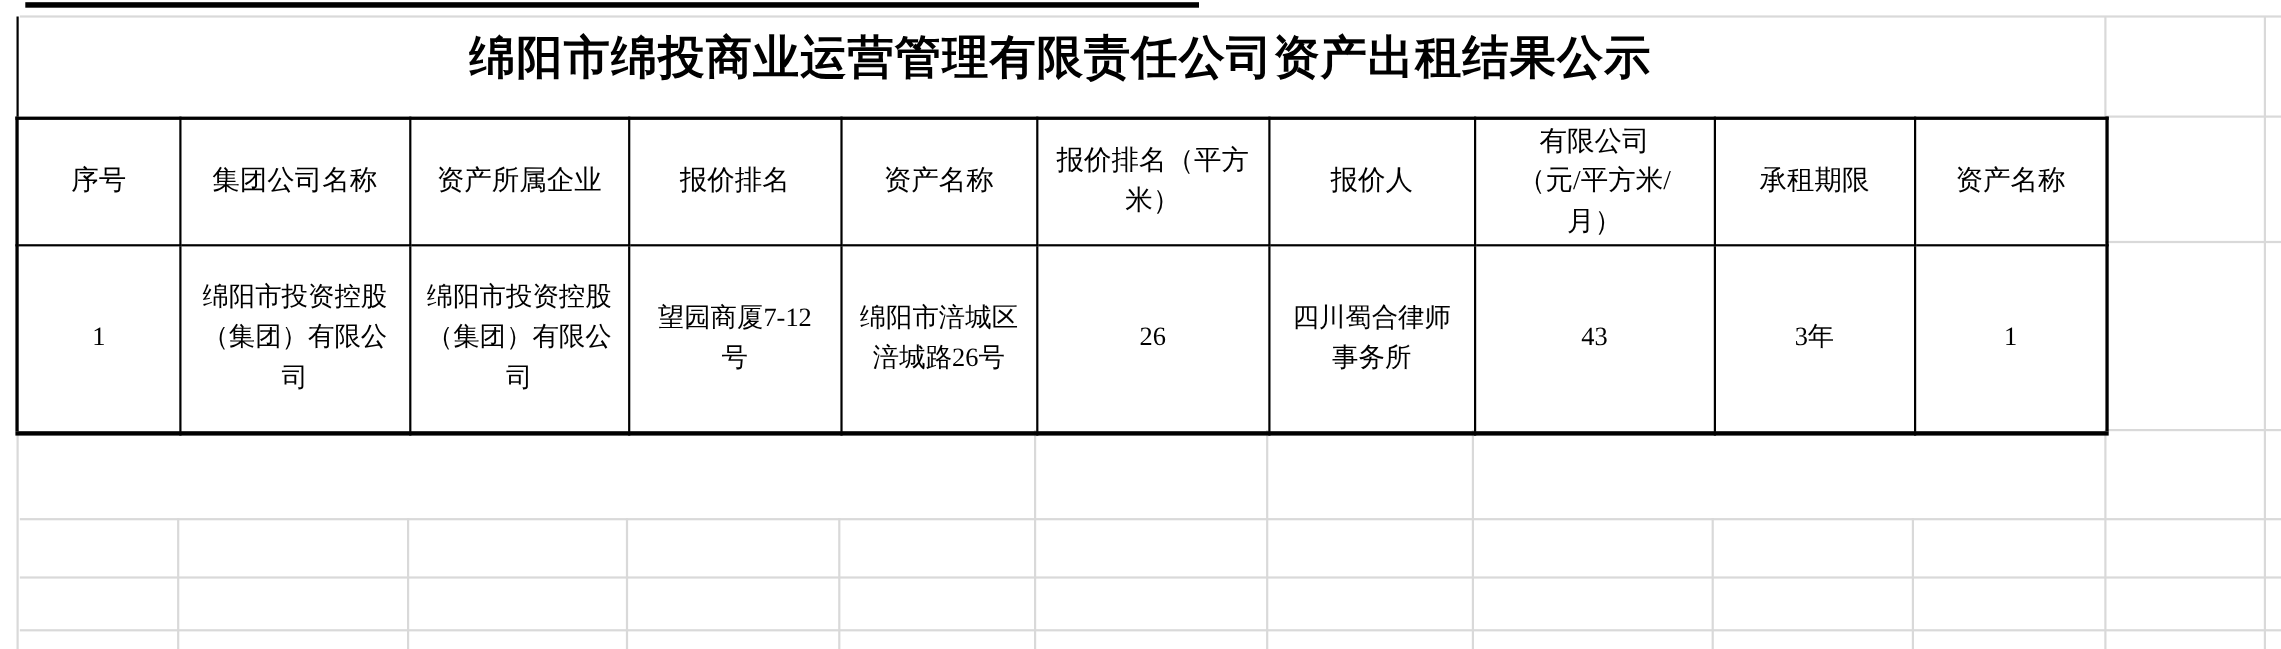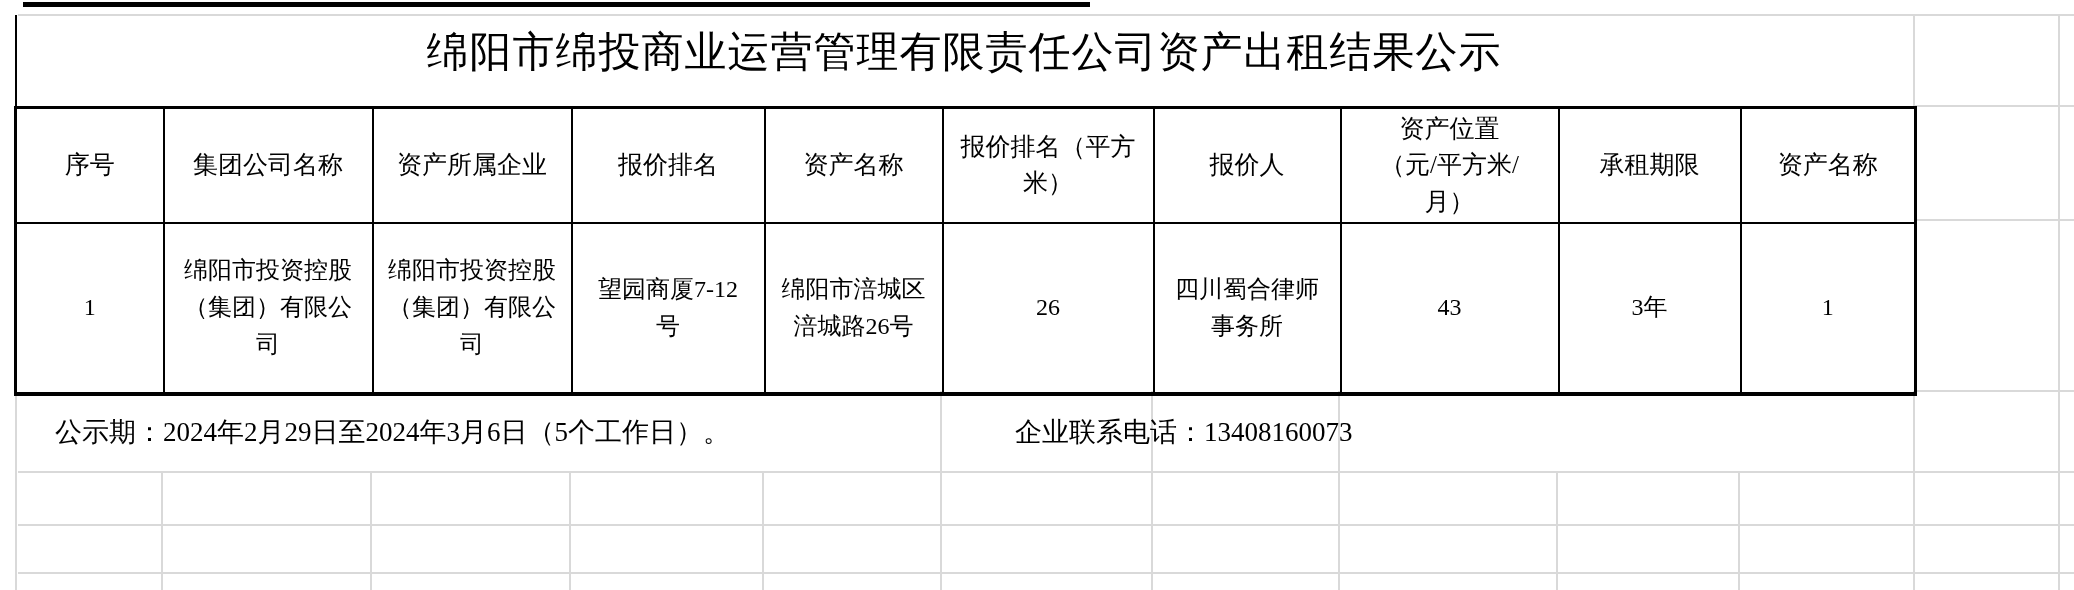--- a/index.html
+++ b/index.html
@@ -12,21 +12,21 @@
     color:#000;
   }
   .hline,.vline{position:absolute;background:#d9d9d9;}
   .hline{height:2px;}
   .vline{width:2px;}
   .blackline{position:absolute;background:#000;}
   .title{
     position:absolute;left:14px;top:15px;width:1900px;height:73px;
     display:flex;align-items:center;justify-content:center;
     font-family:"Liberation Sans","DejaVu Sans",sans-serif;
-    font-weight:normal;font-size:42px;letter-spacing:1px;
+    font-weight:bold;font-size:42px;letter-spacing:1px;
   }
   table.result{
     position:absolute;left:14px;top:106px;
     width:1900px;height:285px;
     border-collapse:collapse;table-layout:fixed;
     border:3px solid #000;border-bottom-width:4px;
   }
   table.result th,table.result td{
     border:2px solid #000;
     text-align:center;vertical-align:middle;
@@ -95,36 +95,34 @@
     </colgroup>
     <tbody>
         <tr class="header-row">
       <th>序号</th>
       <th>集团公司名称</th>
       <th>资产所属企业</th>
       <th>报价排名</th>
       <th>资产名称</th>
       <th>报价排名（平方米）</th>
       <th>报价人</th>
-      <th>资产位置
+      <th>有限公司
 （元/平方米/月）</th>
       <th>承租期限</th>
       <th>资产名称</th>
     </tr>
     <tr class="data-row">
       <td>1</td>
       <td>绵阳市投资控股（集团）有限公司</td>
       <td>绵阳市投资控股（集团）有限公司</td>
       <td>望园商厦7-12号</td>
       <td>绵阳市涪城区涪城路26号</td>
       <td>26</td>
       <td>四川蜀合律师事务所</td>
       <td>43</td>
       <td>3年</td>
       <td>1</td>
     </tr>
   </tbody>
     </table>
 
-  <div class="footer-text footer-left">公示期：2024年2月29日至2024年3月6日（5个工作日）。</div>
-  <div class="footer-text footer-right">企业联系电话：13408160073</div>
 
 </div>
 
 </body></html>

